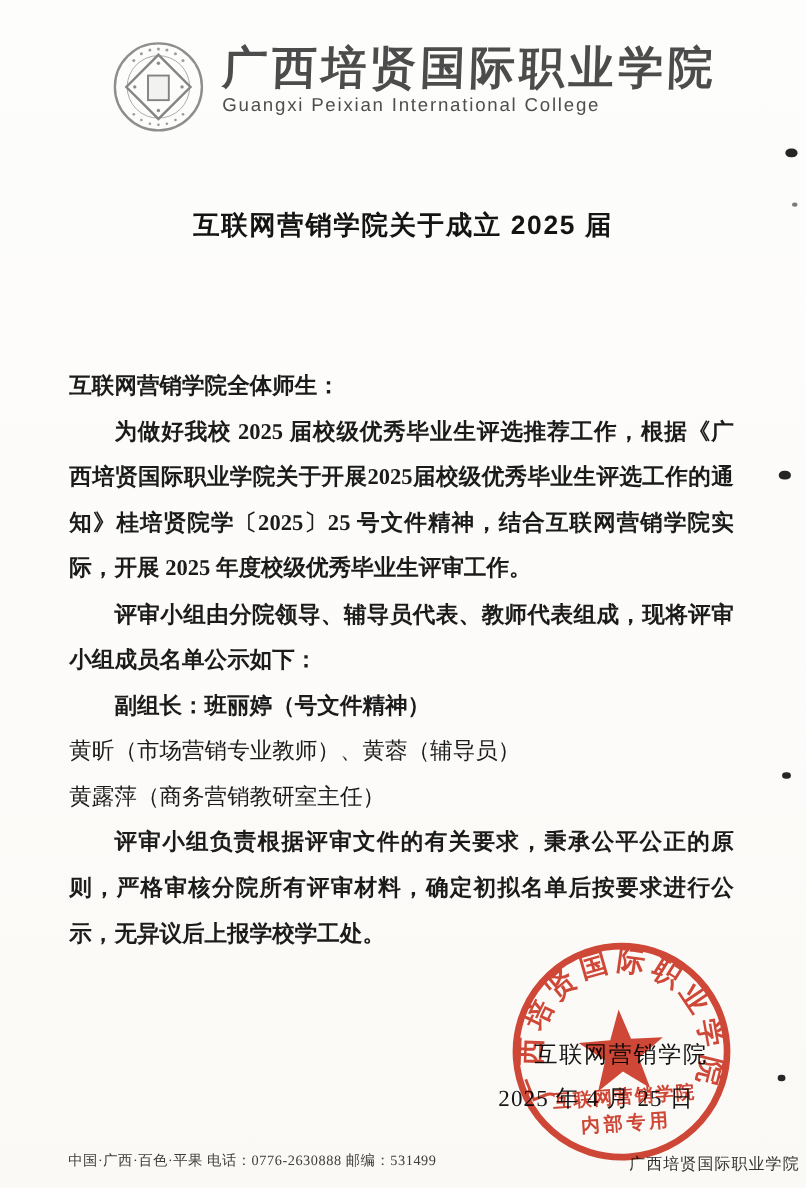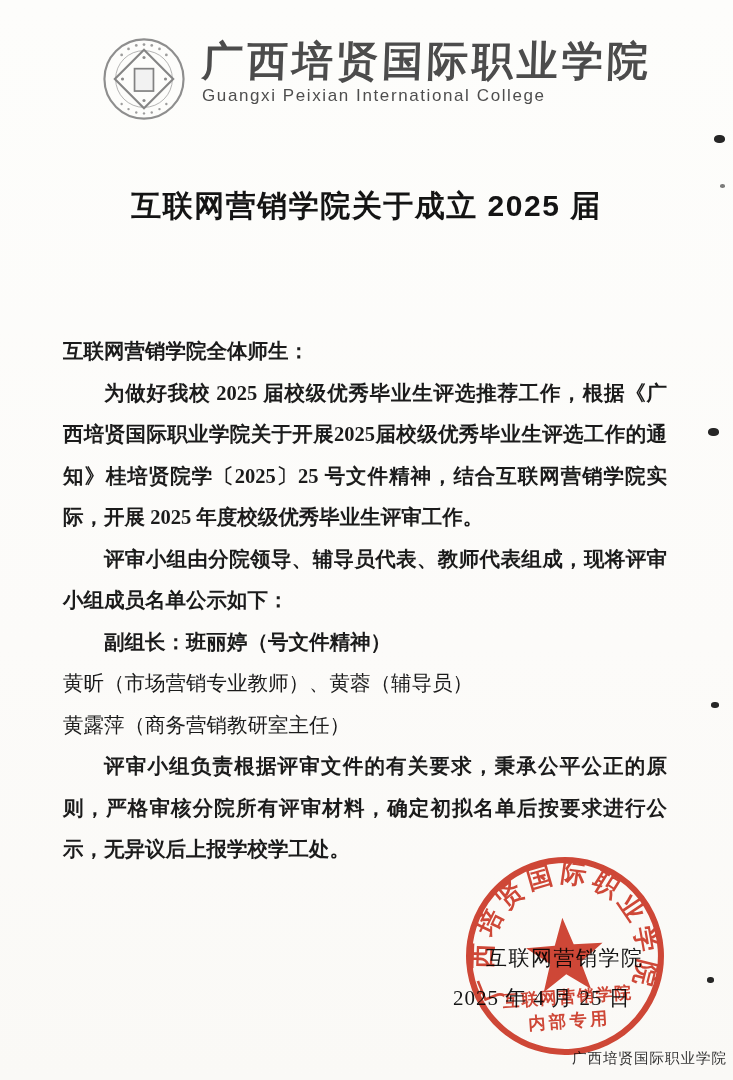--- a/index.html
+++ b/index.html
@@ -20,21 +20,21 @@
     transform:skewX(-2deg);
   }
   .head-en{
     font-size:17px;line-height:22px;color:#4e4e4e;letter-spacing:1.6px;
     font-family:Liberation Sans, sans-serif;margin-top:1px;
   }
   
   .doc-title{
     position:absolute;top:178px;left:0;width:100%;text-align:center;
     font-family:"Liberation Sans",sans-serif;font-weight:700;
-    font-size:30px;color:#141414;letter-spacing:1.5px;line-height:56px;
+    font-size:24px;color:#141414;letter-spacing:1.5px;line-height:56px;
   }
   
   .body{
     position:absolute;top:331px;left:63px;width:604px;
     font-size:20.5px;line-height:41.5px;color:#1b1b1b;
     text-align:justify;
   }
   .body p{margin:0;font-weight:bold;}
   .indent{text-indent:2em;}
   .para2{margin-top:8px;}
@@ -140,20 +140,21 @@
     </defs>
     <circle cx="100" cy="100" r="95" fill="none" stroke="#cf3a28" stroke-width="6"></circle>
     <text font-size="25" font-weight="700" fill="#cf3a28" letter-spacing="5.5" font-family="'Liberation Sans',sans-serif">
       <textPath href="#ringArc" startOffset="50%" text-anchor="middle">广西培贤国际职业学院</textPath>
     </text>
     <polygon fill="#cf3a28" points="100,62 109.4,89.1 138,89.6 115.2,106.9 123.5,134.4 100,118 76.5,134.4 84.8,106.9 62,89.6 90.6,89.1"></polygon>
     <text x="100" y="146" text-anchor="middle" font-size="16.5" fill="#cf3a28" letter-spacing="2" font-family="'Liberation Sans',sans-serif" font-weight="600">互联网营销学院</text>
     <text x="100" y="170" text-anchor="middle" font-size="17" fill="#cf3a28" letter-spacing="3.5" font-family="'Liberation Sans',sans-serif" font-weight="600">内部专用</text>
   </svg>
 
+  <div class="footer-left">中国·广西·百色·平果  电话：0776-2630888 邮编：531499</div>
   <div class="footer-right">广西培贤国际职业学院</div>
 
   <div class="speck s1"></div>
   <div class="speck s2"></div>
   <div class="speck s3"></div>
   <div class="speck s4"></div>
   <div class="speck s5"></div>
 
 </div>
 

